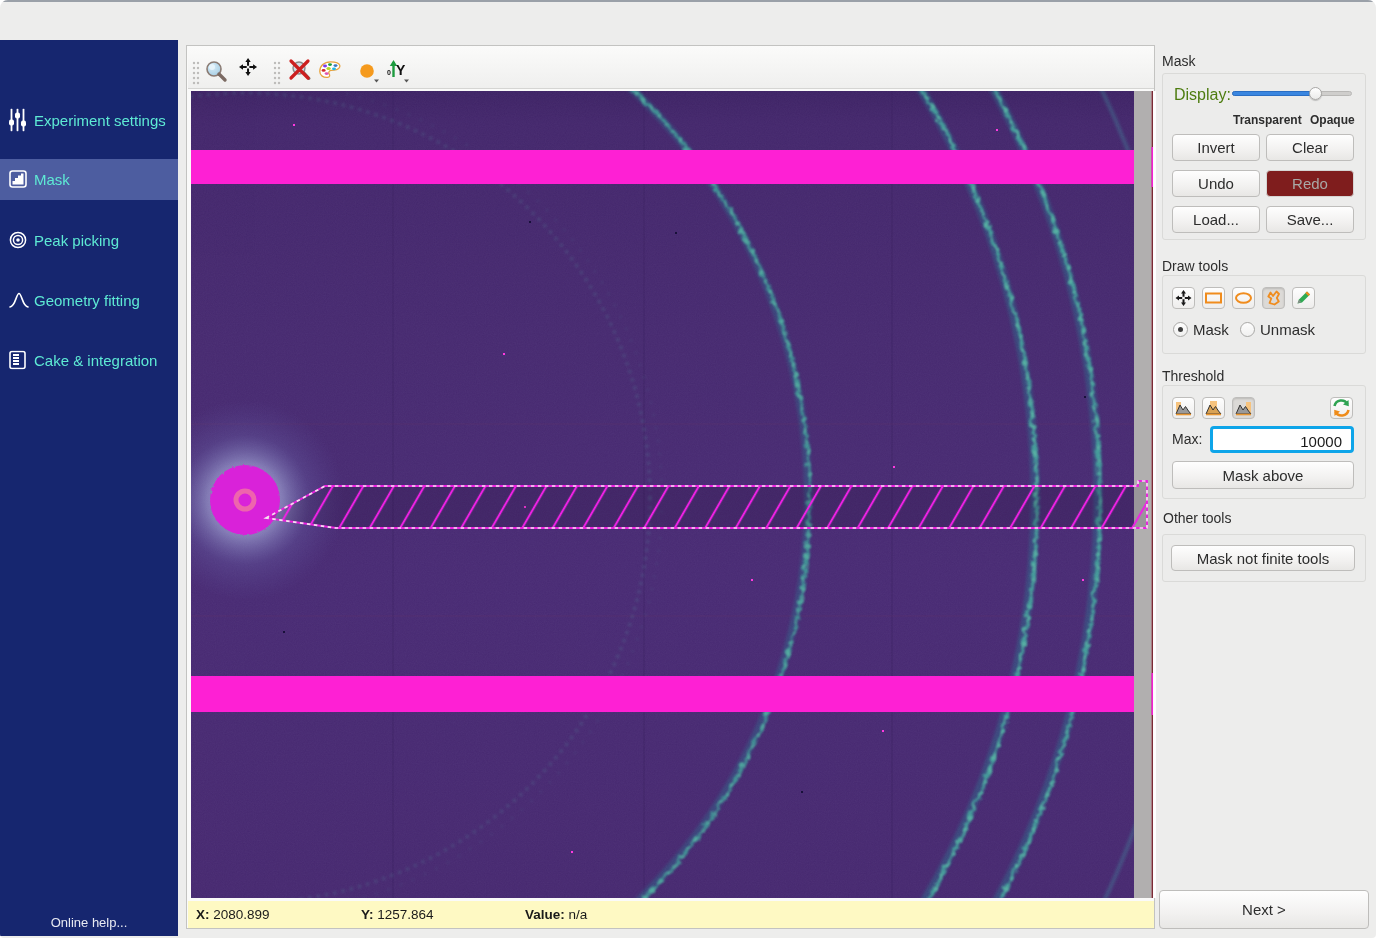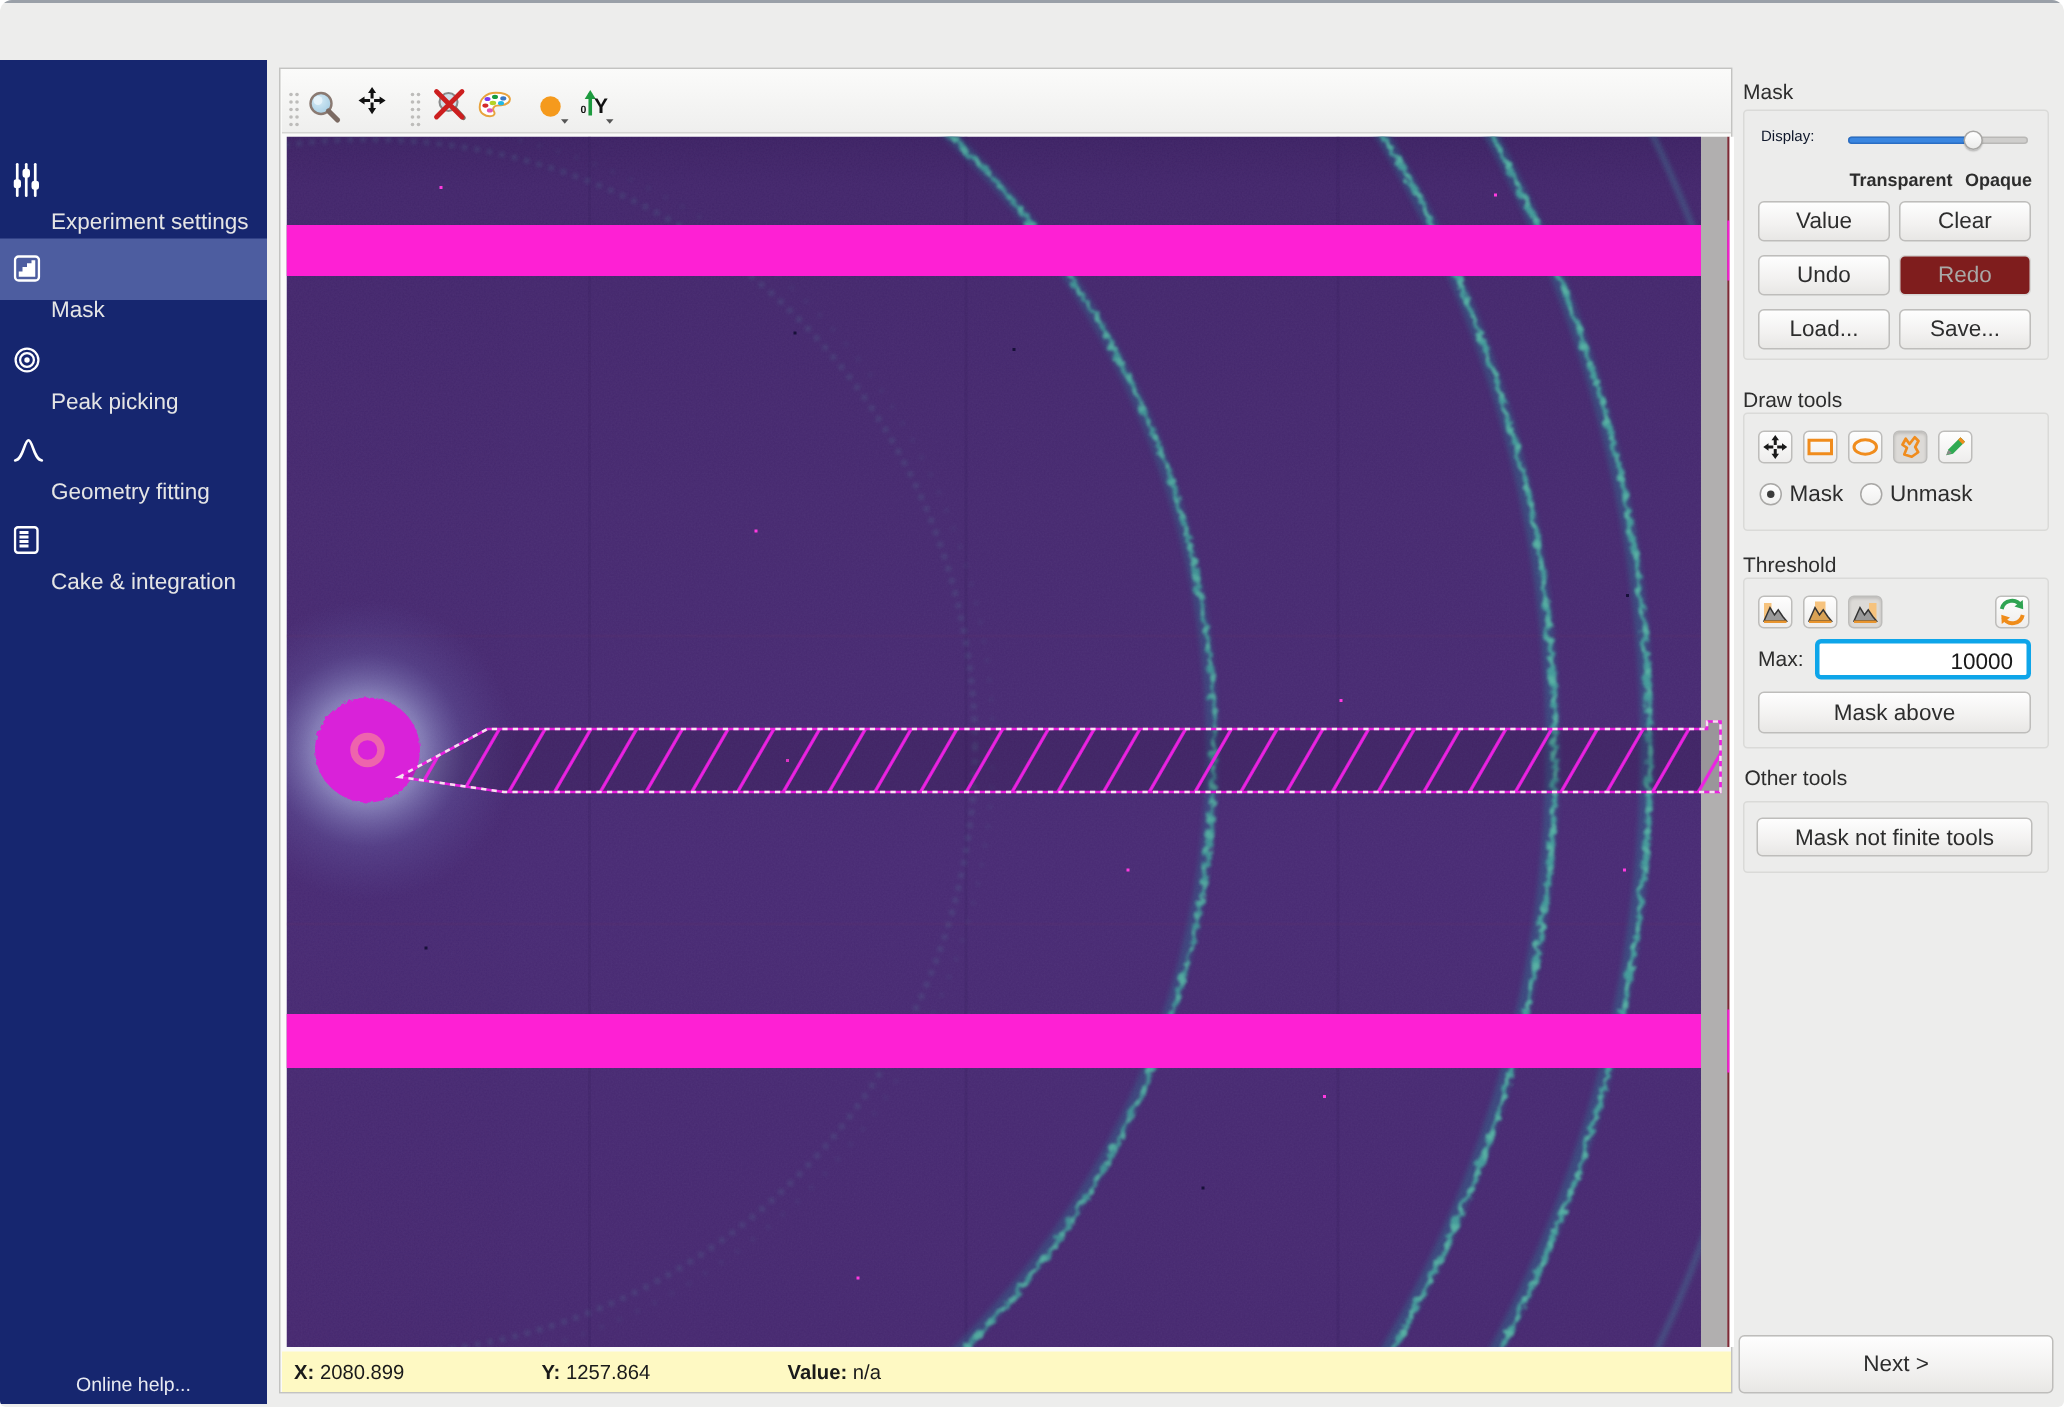--- a/index.html
+++ b/index.html
@@ -13,21 +13,21 @@
      border-bottom:1px solid #d8d7d5; border-radius:8px 8px 0 0;
      box-shadow: inset 0 1px 0 #fdfdfd; }
   #titlebar .title { position:absolute; left:0; right:0; top:12px; text-align:center;
      font-size:14px; font-weight:bold; color:#485a64; letter-spacing:0.2px;}
   #btn-min { position:absolute; left:1313px; top:21px; width:10px; height:3px; background:#35484f; border-radius:1px;}
   #btn-close { position:absolute; left:1349px; top:12px; width:14px; height:16px; color:#35484f; font-weight:bold; font-size:15px; }
   
   #sidebar { position:absolute; left:0; top:40px; width:178px; height:896px; background:#16266f; }
   .nav-item { position:absolute; left:0; width:178px; height:41px; color:#ffffff; }
   .nav-item.sel { background:#4d5da0; }
-  .nav-item .txt { position:absolute; left:34px; top:50%; transform:translateY(-50%); font-size:15px; color:#e5e5e5; white-space:nowrap;margin-top:28px; }
+  .nav-item .txt { position:absolute; left:34px; top:50%; transform:translateY(-50%); font-size:15px; color:#5eead4; white-space:nowrap; }
   .nav-item svg { position:absolute; left:9px; top:50%; transform:translateY(-50%); }
   #onlinehelp { position:absolute; left:0; bottom:6px; width:178px; text-align:center; color:#e8eaf2; font-size:13px; }
   
   #panel { position:absolute; left:186px; top:45px; width:969px; height:884px;
            background:#fafaf9; border:1px solid #c3c3c1; }
   #toolbar { position:absolute; left:1px; top:0px; width:966px; height:43px;
      background:linear-gradient(#fbfbfa,#efefee); border-bottom:1px solid #d5d5d3; }
   #imgarea { position:absolute; left:4px; top:45px; width:966px; height:807px; }
   #statusbar { position:absolute; left:1px; top:855px; width:966px; height:27px; background:#fef9c3;
      font-size:13.5px; color:#1a1a1a; }
@@ -305,27 +305,27 @@
     <div id="statusbar">
       <span style="left:8px;"><b>X:</b> 2080.899</span>
       <span style="left:173px;"><b>Y:</b> 1257.864</span>
       <span style="left:337px;"><b>Value:</b> n/a</span>
     </div>
   </div>
 
   <div id="rpanel">
     <div class="grouplabel" style="left:6px; top:8px;">Mask</div>
     <div class="groupbox" style="left:6px; top:28px; width:204px; height:167px;"></div>
-    <div style="position:absolute; left:18px; top:41px; font-size:10px; color:#0f172a;">Display:</div>
+    <div style="position:absolute; left:18px; top:41px; font-size:16px; color:#4d7c0f;">Display:</div>
     <div style="position:absolute; left:76px; top:46px; width:120px; height:5px; background:#cfcecc; border:1px solid #b9b8b6; border-radius:3px;"></div>
     <div style="position:absolute; left:76px; top:46px; width:80px; height:5px; background:#3a86e0; border:1px solid #2a6ec4; border-radius:3px;"></div>
     <div style="position:absolute; left:153px; top:42px; width:13px; height:13px; border-radius:50%; background:linear-gradient(#ffffff,#ebebea); border:1px solid #a8a7a5; box-shadow:0 1px 1px rgba(0,0,0,0.2);"></div>
     <div style="position:absolute; left:77px; top:68px; font-size:12px; font-weight:bold; color:#2d2d2d;">Transparent</div>
     <div style="position:absolute; left:154px; top:68px; font-size:12px; font-weight:bold; color:#2d2d2d;">Opaque</div>
-    <div class="btn" style="left:16px; top:89px; width:88px; height:27px; line-height:26px;">Value</div>
+    <div class="btn" style="left:16px; top:89px; width:88px; height:27px; line-height:26px;">Invert</div>
     <div class="btn" style="left:110px; top:89px; width:88px; height:27px; line-height:26px;">Clear</div>
     <div class="btn" style="left:16px; top:125px; width:88px; height:27px; line-height:26px;">Undo</div>
     <div class="btn dis" style="left:110px; top:125px; width:88px; height:27px; line-height:26px;">Redo</div>
     <div class="btn" style="left:16px; top:161px; width:88px; height:27px; line-height:26px;">Load...</div>
     <div class="btn" style="left:110px; top:161px; width:88px; height:27px; line-height:26px;">Save...</div>
 
     <div class="grouplabel" style="left:6px; top:213px;">Draw tools</div>
     <div class="groupbox" style="left:6px; top:230px; width:204px; height:79px;"></div>
     <div class="tbtn" style="left:16px; top:242px;">
       <svg width="21" height="20" viewBox="0 0 21 20">

